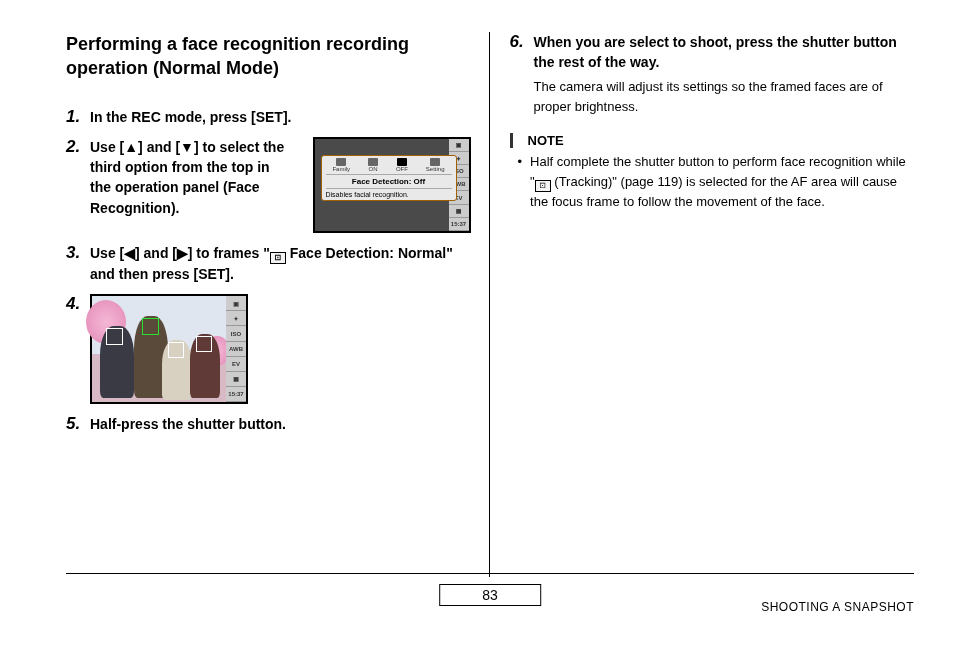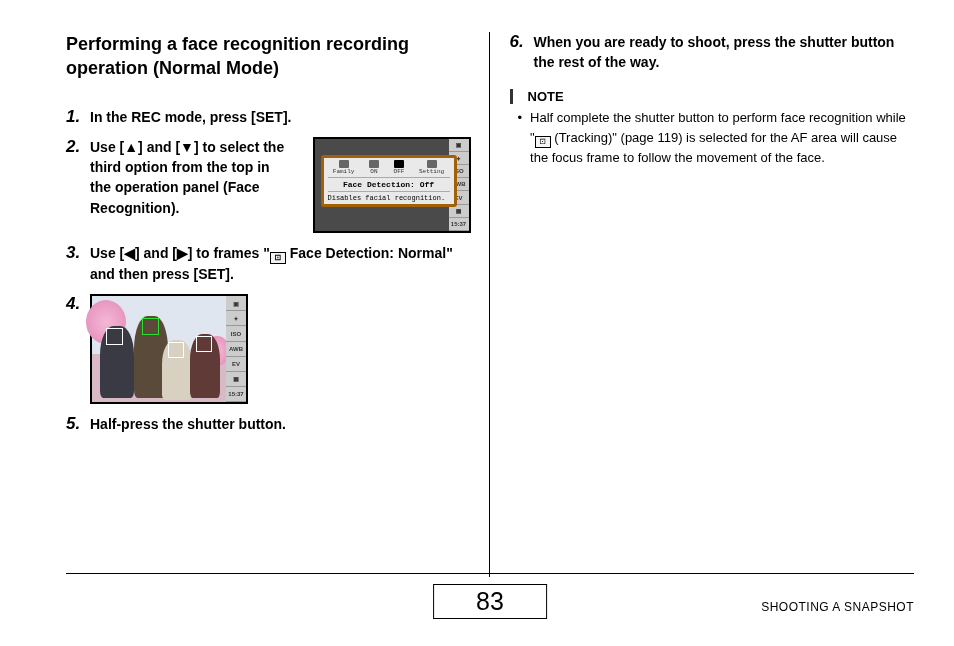--- a/index.html
+++ b/index.html
@@ -79,25 +79,24 @@
   .sidebar-icons span {
     flex: 1;
     display: flex; align-items: center; justify-content: center;
     font-size: 6px; font-weight: bold; color: #333;
     border-bottom: 1px solid #999;
   }
   .panel-box {
     position: absolute;
     left: 6px; right: 12px; top: 16px;
     background: #e9e9e9;
-    border: 3px solid #a16207;
+    border: 1px solid #a16207;
     border-radius: 3px;
     color: #000;
     padding: 2px 4px;
-    font-family: Liberation Mono, monospace;
   }
   .panel-header {
     display: flex; gap: 4px; justify-content: space-around;
     font-size: 6px; color: #333; border-bottom: 1px solid #aaa;
     padding-bottom: 2px; margin-bottom: 2px;
   }
   .panel-header span { display: flex; flex-direction: column; align-items: center; }
   .panel-header .ico {
     width: 10px; height: 8px; background: #666; border-radius: 1px;
   }
@@ -134,21 +133,21 @@
   .bottom {
     position: absolute;
     left: 66px; right: 40px; bottom: 28px;
   }
   .hr { border-top: 1px solid #000; margin-bottom: 10px; }
   .pagination {
     position: absolute;
     left: 50%; transform: translateX(-50%);
     border: 1.5px solid #000;
     padding: 2px 42px;
-    font-size: 25px;
+    font-size: 14px;
     text-align: center;
   }
   .section-label {
     position: absolute;
     right: 0; top: 16px;
     font-size: 12px;
     letter-spacing: 0.5px;
   }
 </style>
 </head>
@@ -254,21 +253,22 @@
       </div>
     </div>
   </div>
 
   <div class="divider"></div>
 
   <div class="col col-right">
     <div class="step">
       <div class="step-num">6.</div>
       <div class="step-body">
-        <div class="lead">When you are ready to shoot, press the shutter button the rest of the way.</div>
+        <div class="lead">When you are select to shoot, press the shutter button the rest of the way.</div>
+        <div class="desc">The camera will adjust its settings so the framed faces are of proper brightness.</div>
       </div>
     </div>
 
     <div class="note-block">
       <div class="note-label">NOTE</div>
     </div>
     <div class="note-bullet">
       <span class="dot">•</span>
       <span>
         <span>Half complete the shutter button to perform face recognition while "</span><span class="inline-icon">⊡</span><span> (Tracking)" (page 119) is selected for the AF area will cause the focus frame to follow the movement of the face.</span>

